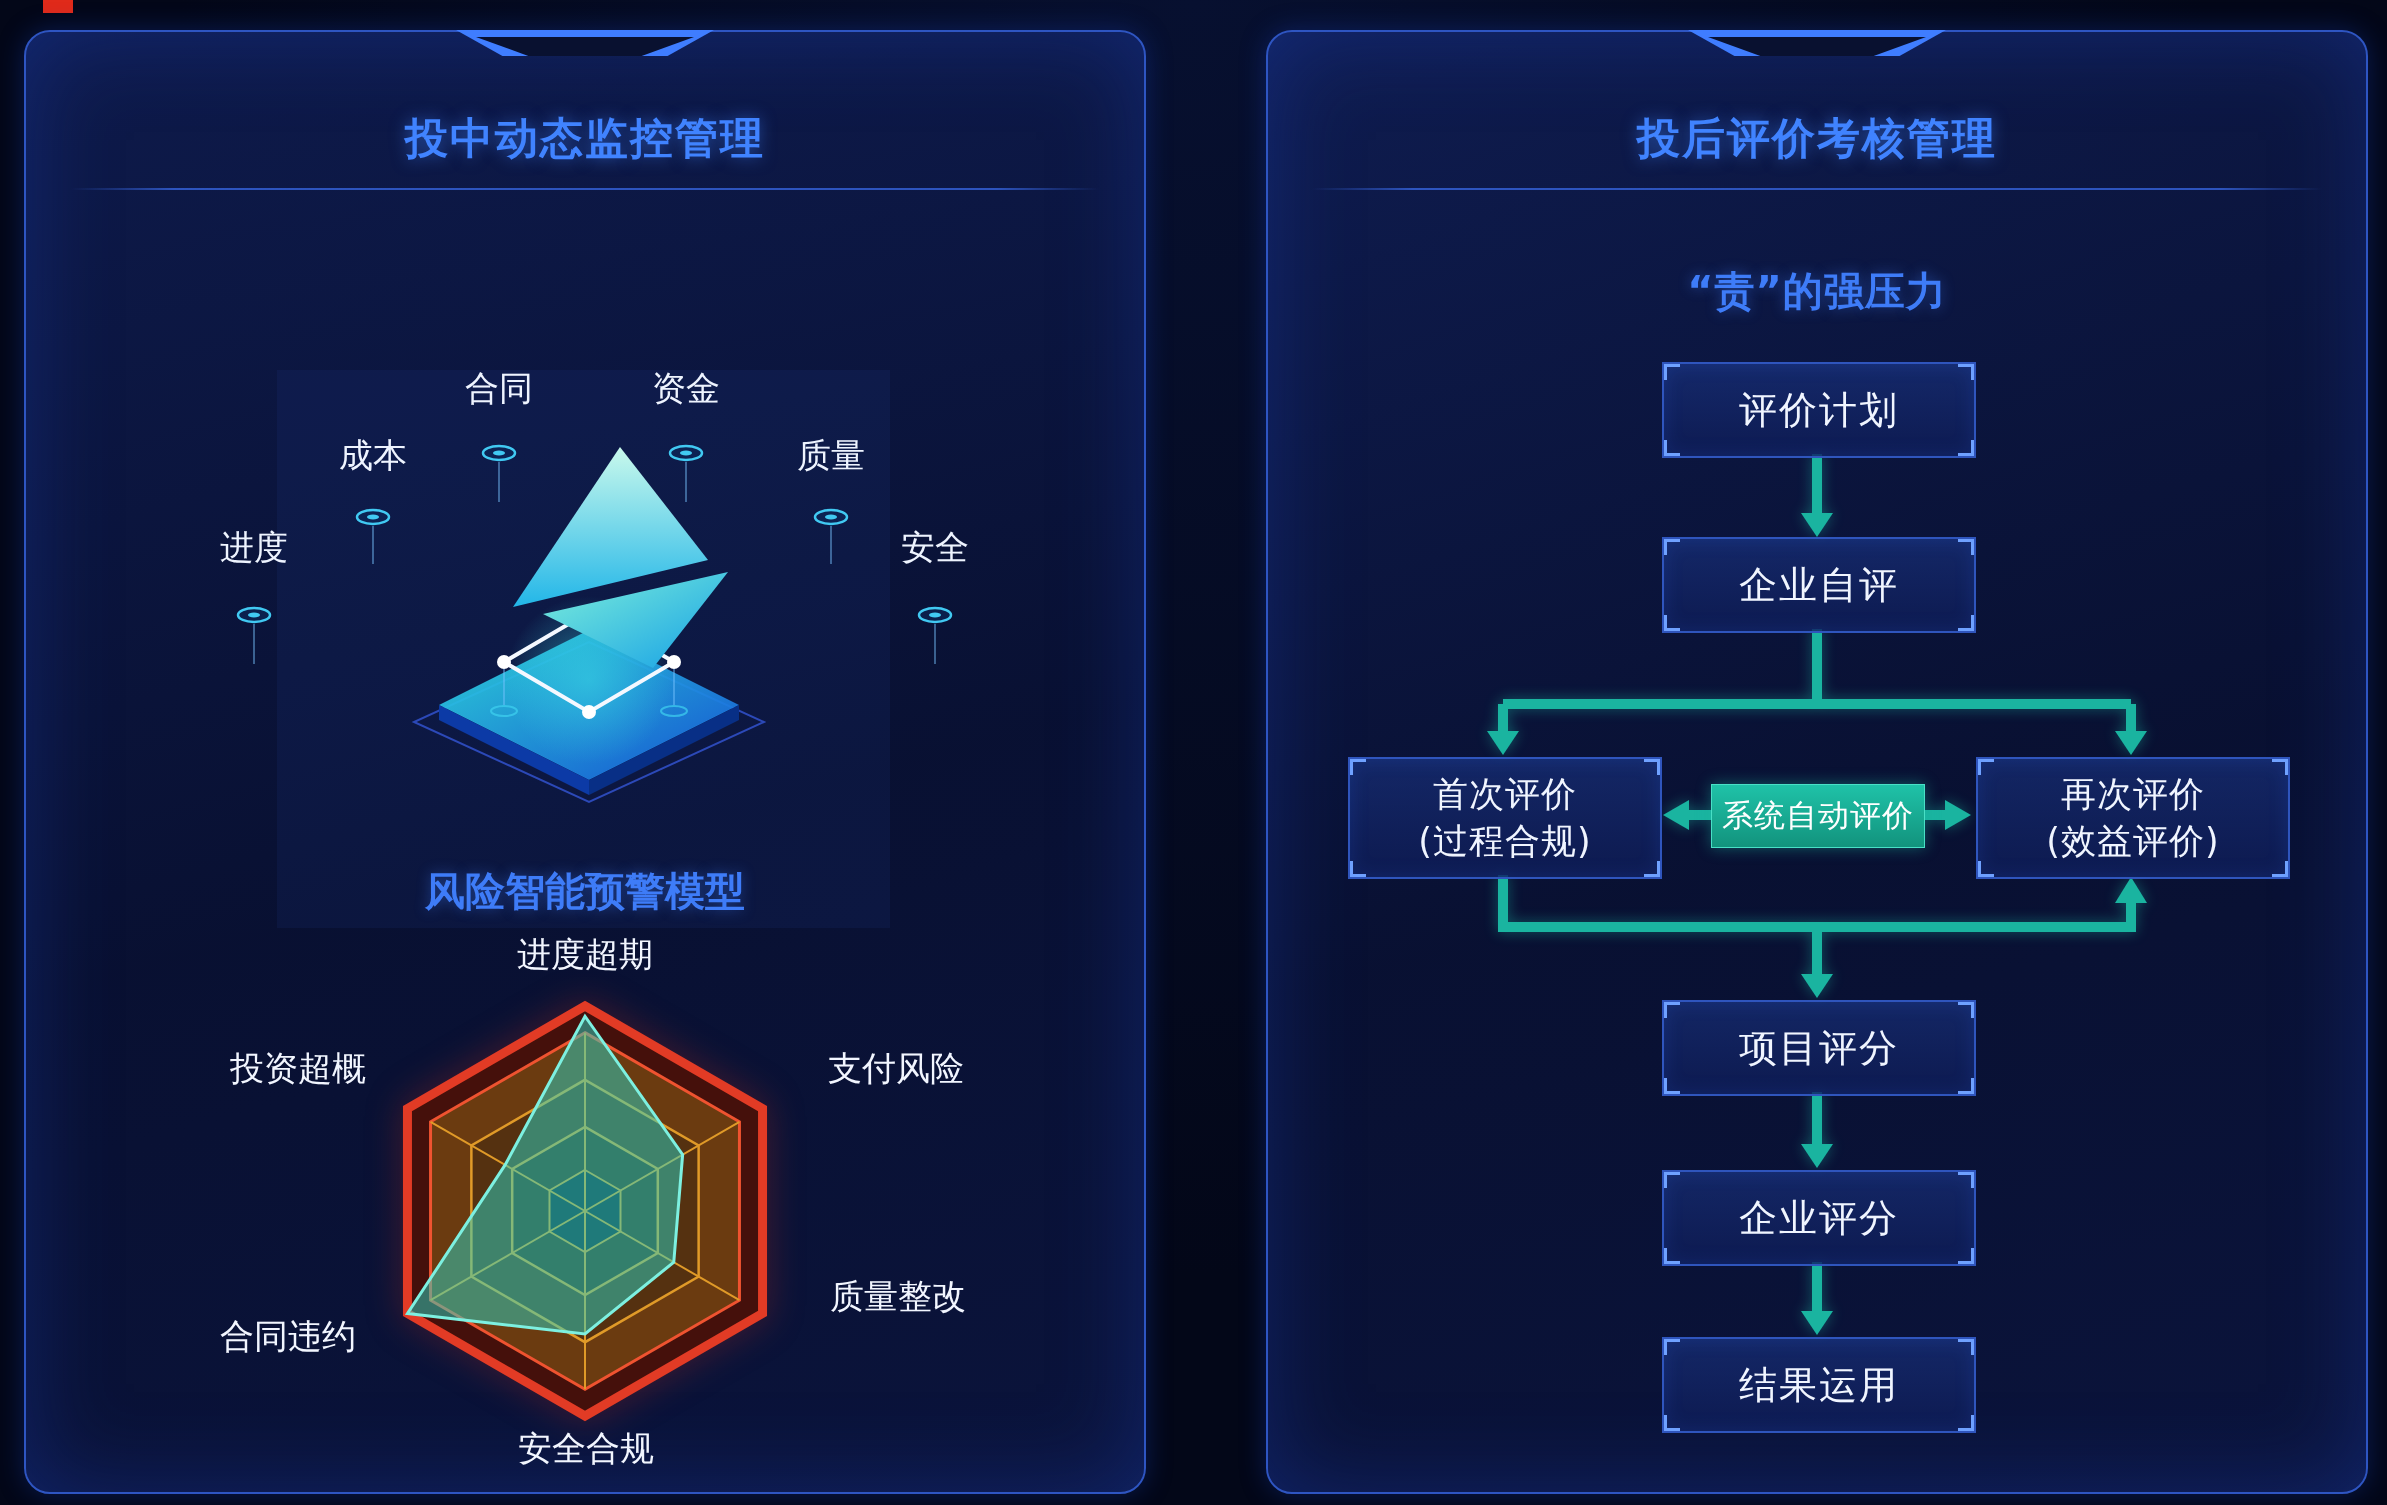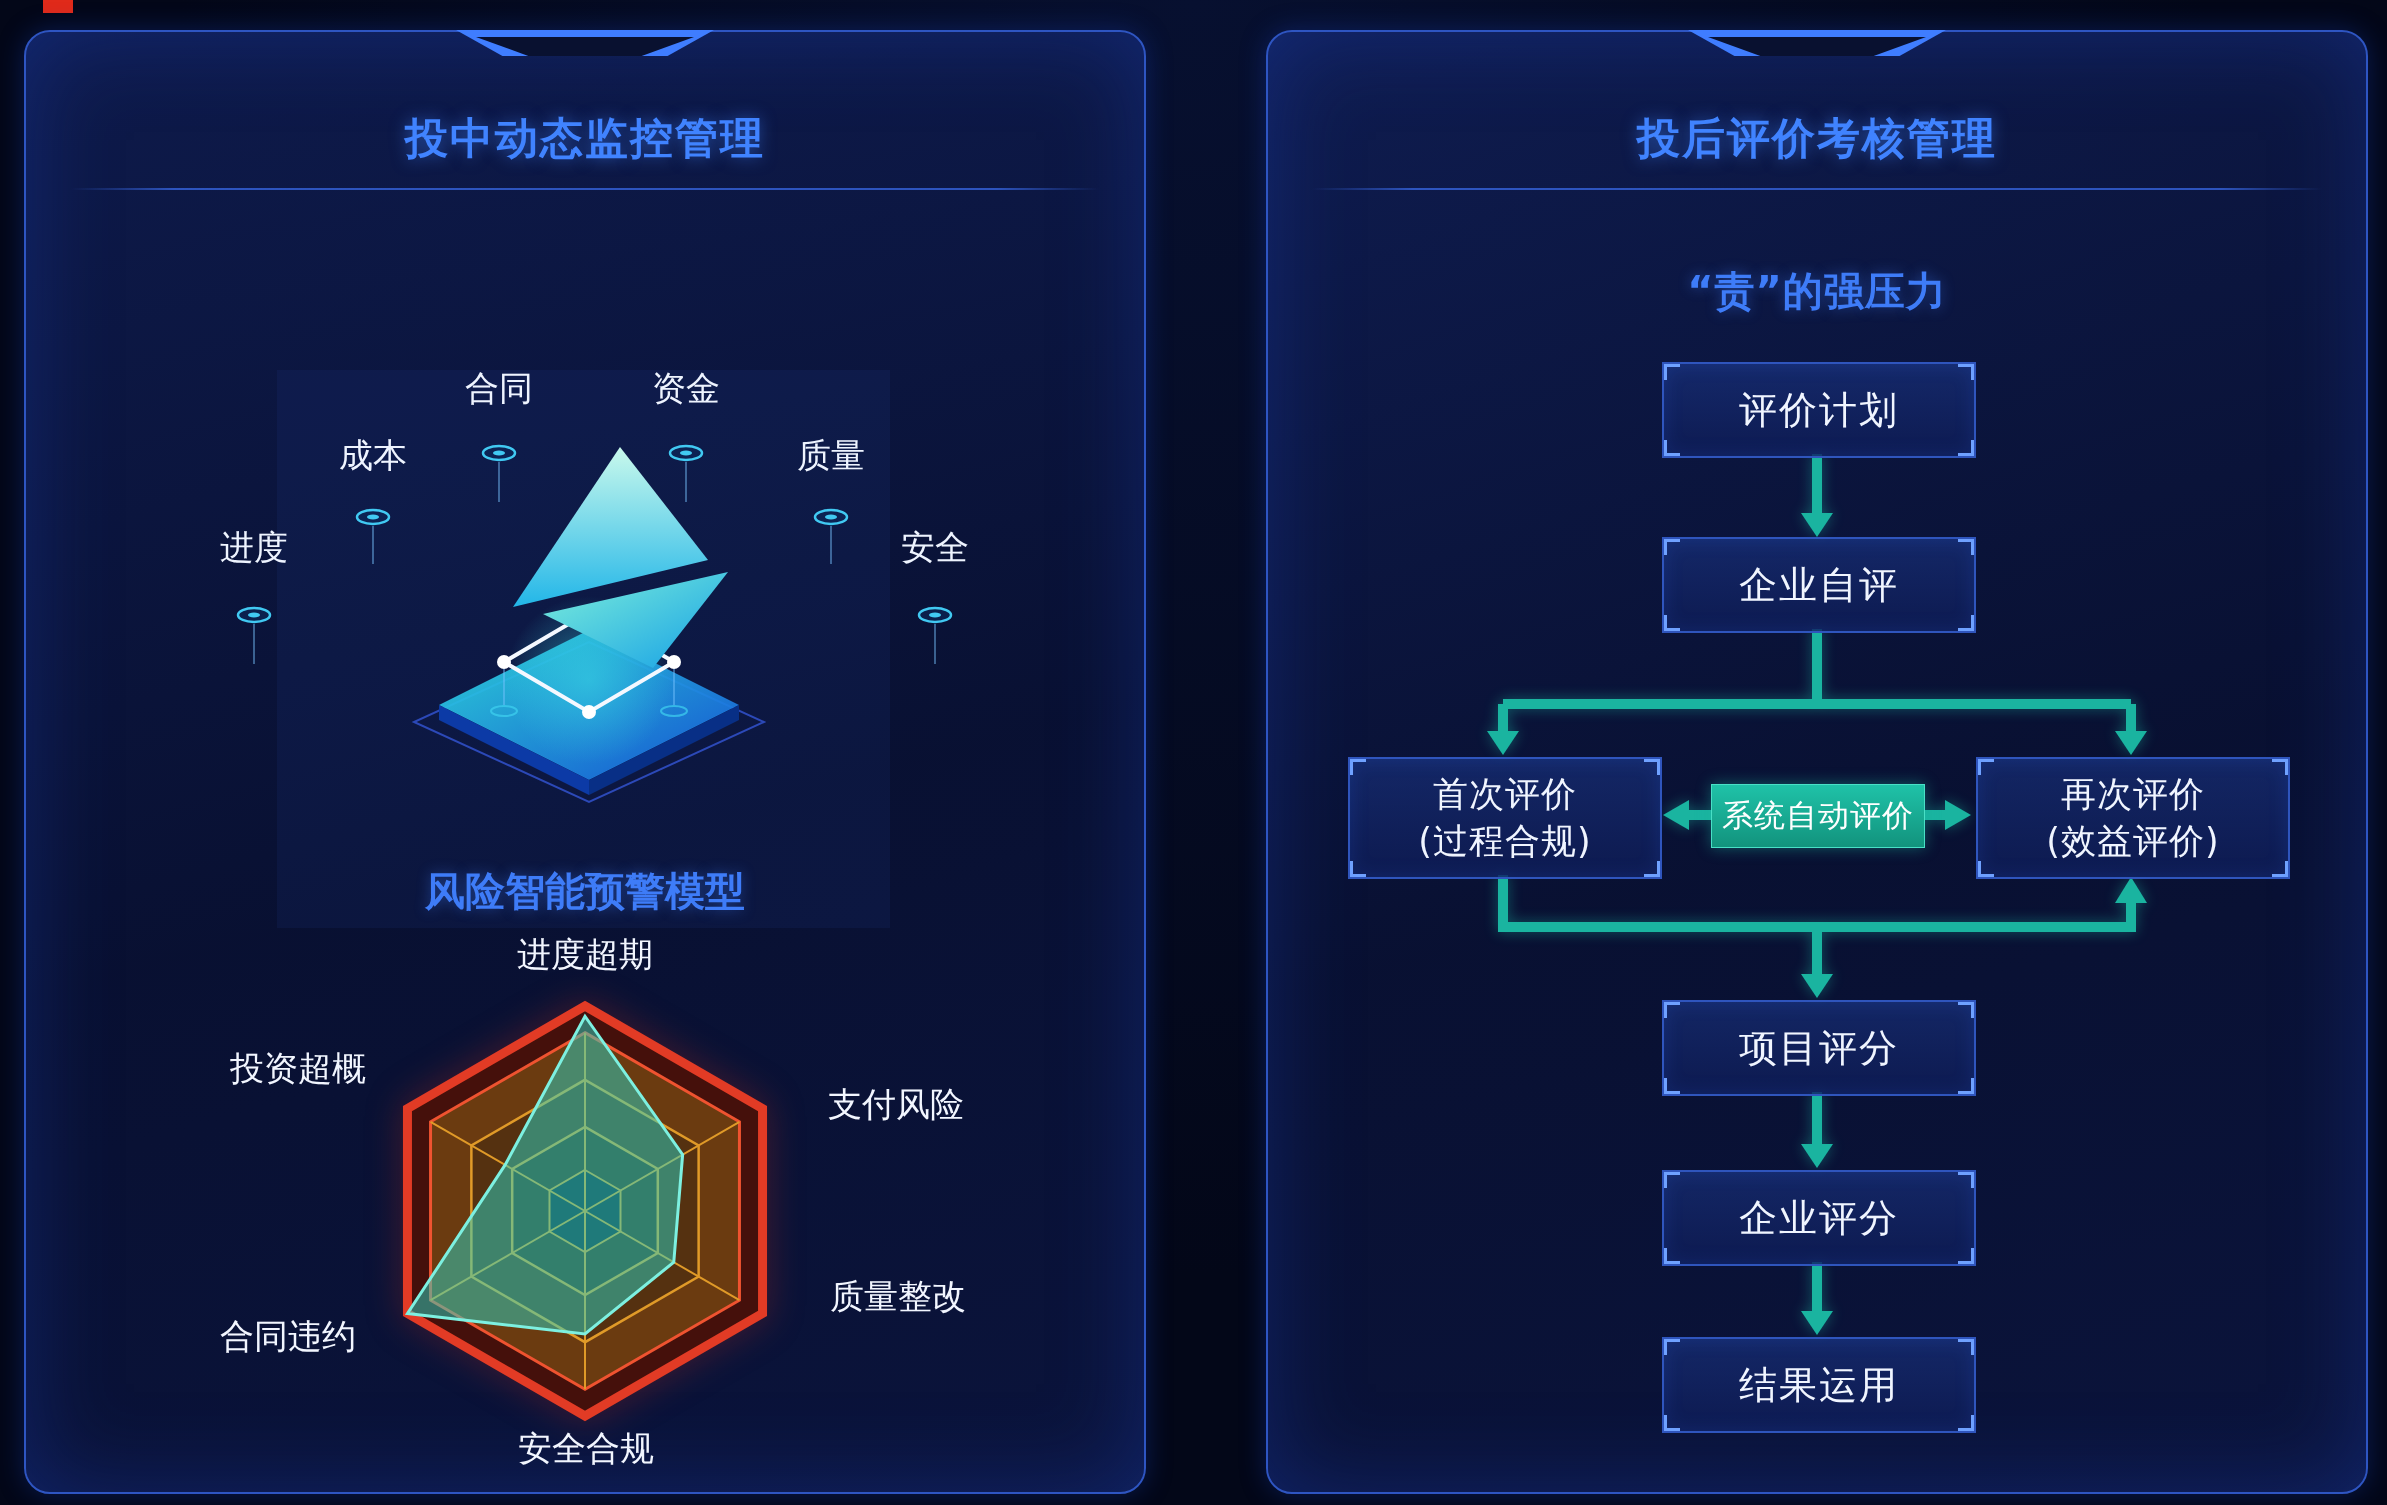--- a/index.html
+++ b/index.html
@@ -199,21 +199,21 @@
         <line x1="240" y1="232" x2="240" y2="53.650000000000006" stroke="#e09a28" stroke-width="2"></line>
         <line x1="240" y1="232" x2="394.45563076495466" y2="142.82500000000002" stroke="#e09a28" stroke-width="2"></line>
         <line x1="240" y1="232" x2="394.45563076495466" y2="321.17499999999995" stroke="#e09a28" stroke-width="2"></line>
         <line x1="240" y1="232" x2="240" y2="410.35" stroke="#e09a28" stroke-width="2"></line>
         <line x1="240" y1="232" x2="85.54436923504537" y2="321.17499999999995" stroke="#e09a28" stroke-width="2"></line>
         <line x1="240" y1="232" x2="85.5443692350454" y2="142.825" stroke="#e09a28" stroke-width="2"></line>
         <polygon points="240,37.25 337.64436427669546,175.625 328.76760388790495,283.25 240,355 62.46479222419006,334.5 160.10915650088555,185.875" fill="rgba(42,214,198,0.5)" stroke="#7df0e0" stroke-width="3"></polygon>
       </svg>
 
     <div class="radar-label" style="left:559px; top:900px;">进度超期</div>
-    <div class="radar-label" style="left:870px; top:1014px;margin-top:36px;">支付风险</div>
+    <div class="radar-label" style="left:870px; top:1014px;">支付风险</div>
     <div class="radar-label" style="left:872px; top:1242px;">质量整改</div>
     <div class="radar-label" style="left:560px; top:1394px;">安全合规</div>
     <div class="radar-label" style="left:262px; top:1242px;margin-top:40px;">合同违约</div>
     <div class="radar-label" style="left:272px; top:1014px;">投资超概</div>
   </div>
 
   <div class="panel" id="panel-right">
     <div class="notch"></div>
     <div class="panel-title">投后评价考核管理</div>
     <div class="title-divider"></div>

